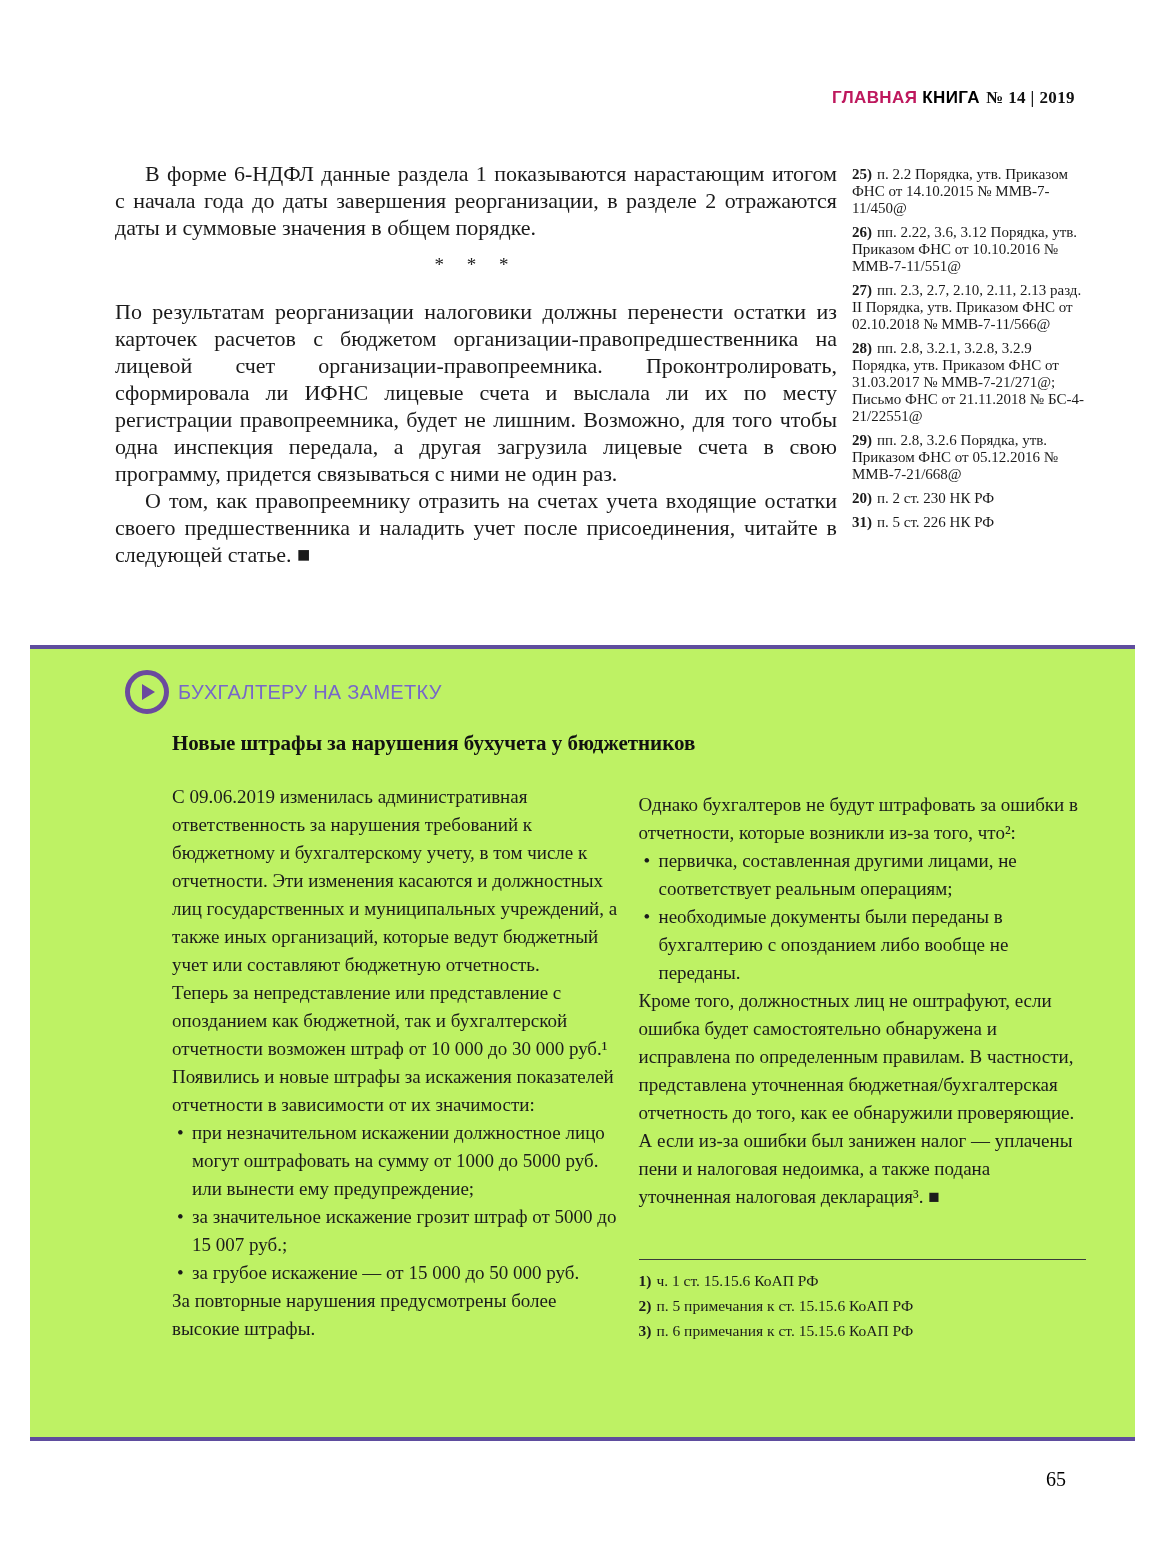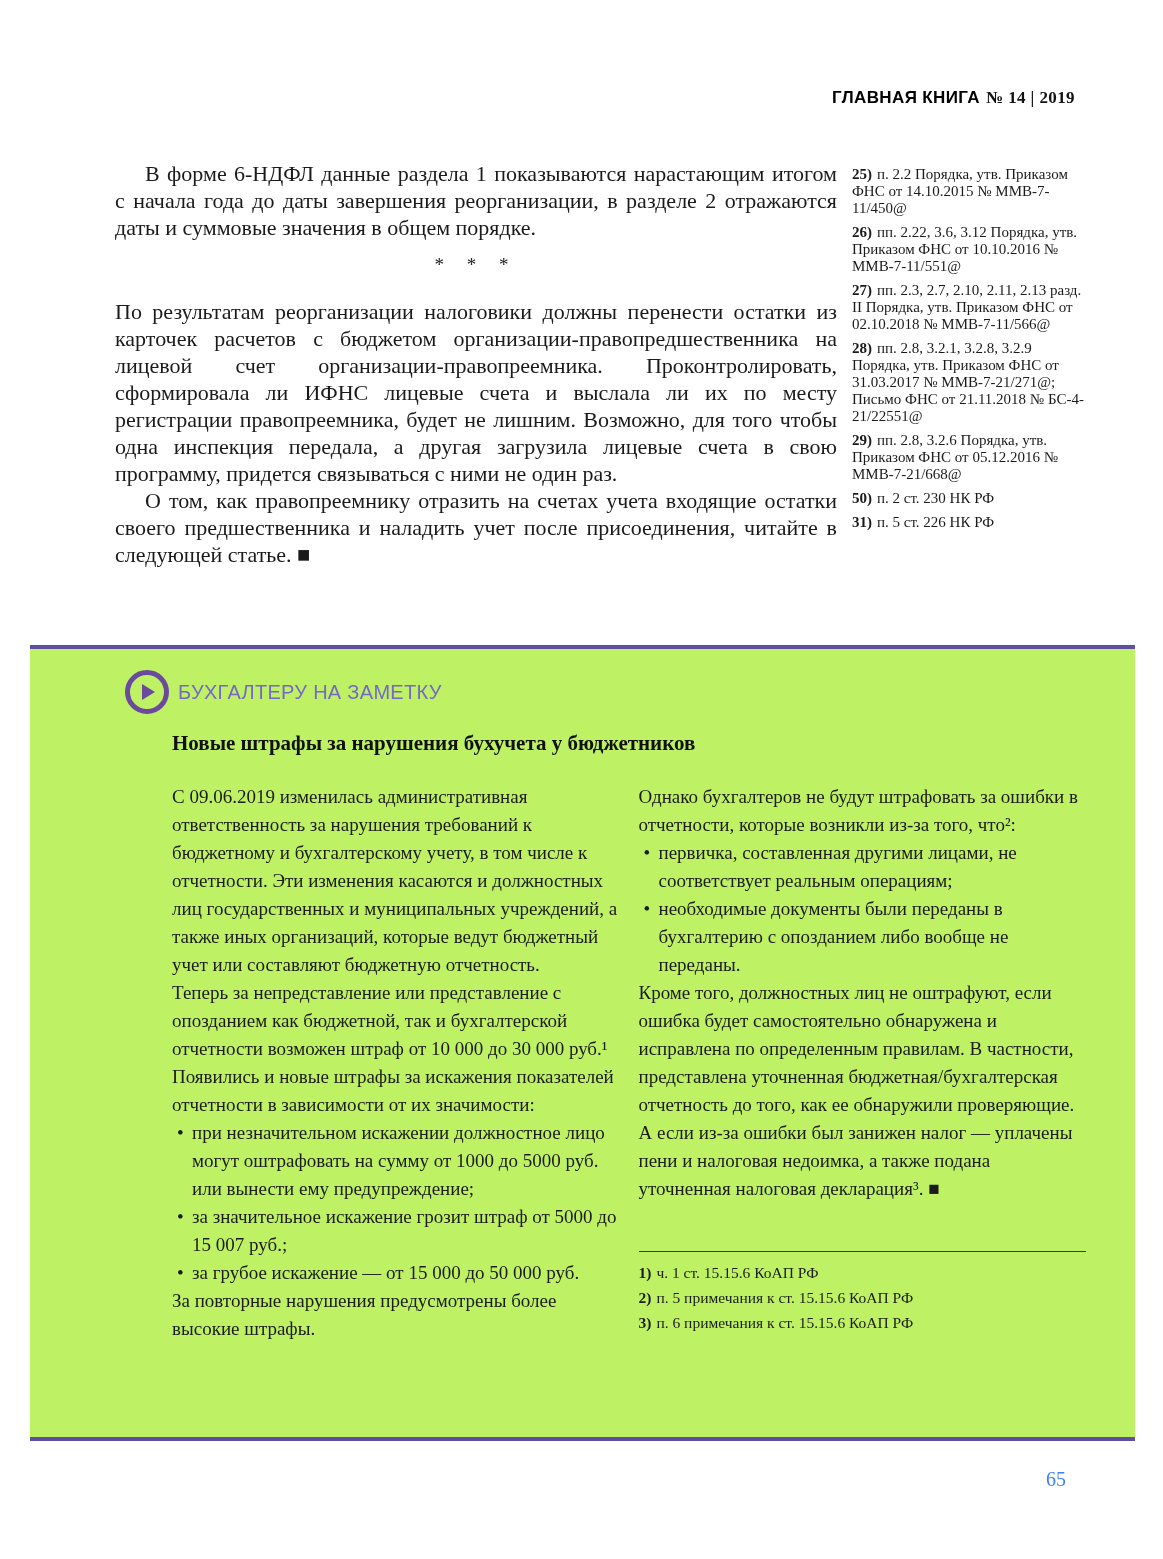--- a/index.html
+++ b/index.html
@@ -2,21 +2,21 @@
 <html><head>
 <meta charset="utf-8">
 <style>
   html,body{margin:0;padding:0;background:#ffffff;}
   .page{position:relative;width:1163px;height:1559px;background:#ffffff;overflow:hidden;
         font-family:"Liberation Serif", serif;color:#1a1a1a;}
 
   
   .header{position:absolute;top:88px;right:88px;font-size:17px;font-weight:bold;
           font-family:"Liberation Sans", sans-serif;letter-spacing:0.4px;white-space:nowrap;}
-  .brand-black{color:#000000;}
+  .brand-black{color:#be185d;}
   .brand-purple{color:#000000;margin-left:5px;}
   .issue{color:#111111;font-family:"Liberation Serif", serif;margin-left:6px;font-weight:bold;}
 
   
   .main-text{position:absolute;left:115px;top:160px;width:722px;
              font-size:22px;line-height:27px;text-align:justify;}
   .main-text p{margin:0;}
   .indent{text-indent:30px;}
   .separator{text-align:center;letter-spacing:9px;font-size:19px;margin:10px 0 20px 0;color:#222;}
   .p3{margin-top:8px;}
@@ -33,32 +33,32 @@
                 box-sizing:border-box;}
   .play-icon{position:absolute;left:95px;top:21px;width:34px;height:34px;
              border:5px solid #6b4a9e;border-radius:50%;}
   .play-triangle{position:absolute;left:12px;top:9px;width:0;height:0;
                  border-left:13px solid #6b4a9e;border-top:8px solid transparent;
                  border-bottom:8px solid transparent;}
   .note-label{position:absolute;left:148px;top:32px;font-family:"Liberation Sans", sans-serif;
               font-size:20px;color:#7767c9;letter-spacing:0.3px;}
   .note-title{position:absolute;left:142px;top:82px;font-size:21px;font-weight:bold;color:#111;}
 
-  .note-columns{position:absolute;left:142px;top:134px;width:915px;display:flex;gap:18px;}
+  .note-columns{position:absolute;left:142px;top:134px;width:915px;display:flex;gap:18px;align-items:flex-end;}
   .note-col{width:450px;font-size:19px;line-height:28px;color:#1c1c1c;text-align:left;}
   .note-col p{margin:0;}
   .gap{margin-top:30px;}
   .bullet-item{position:relative;padding-left:20px;}
   .bullet-item::before{content:"\2022";position:absolute;left:5px;}
 
   .foot-rule{margin-top:48px;border-top:1px solid #3a3a3a;width:447px;}
   .note-footnotes{margin-top:8px;font-size:15.5px;line-height:25px;}
   .note-footnotes .footnote-item{margin-bottom:0;}
 
-  .page-number{position:absolute;left:1046px;top:1468px;font-size:20px;color:#3b82f6;}
+  .page-number{position:absolute;left:1046px;top:1468px;font-size:20px;color:#000000;}
 </style>
 </head>
 <body>
 
 <div class="page">
 
   <div class="header">
     <span class="brand-black">ГЛАВНАЯ</span><span class="brand-purple">КНИГА</span><span class="issue">№ 14 | 2019</span>
   </div>
 
@@ -68,21 +68,21 @@
     <p>По результатам реорганизации налоговики должны перенести остатки из карточек расчетов с бюджетом организации-правопредшественника на лицевой счет организации-правопреемника. Проконтролировать, сформировала ли ИФНС лицевые счета и выслала ли их по месту регистрации правопреемника, будет не лишним. Возможно, для того чтобы одна инспекция передала, а другая загрузила лицевые счета в свою программу, придется связываться с ними не один раз.</p>
     <p class="indent p3">О том, как правопреемнику отразить на счетах учета входящие остатки своего предшественника и наладить учет после присоединения, читайте в следующей статье. ■</p>
   </div>
 
   <div class="sidebar">
     <div class="footnote-item"><b class="fn-num">25)</b><span>п. 2.2 Порядка, утв. Приказом ФНС от 14.10.2015 № ММВ-7-11/450@</span></div>
     <div class="footnote-item"><b class="fn-num">26)</b><span>пп. 2.22, 3.6, 3.12 Порядка, утв. Приказом ФНС от 10.10.2016 № ММВ-7-11/551@</span></div>
     <div class="footnote-item"><b class="fn-num">27)</b><span>пп. 2.3, 2.7, 2.10, 2.11, 2.13 разд. II Порядка, утв. Приказом ФНС от 02.10.2018 № ММВ-7-11/566@</span></div>
     <div class="footnote-item"><b class="fn-num">28)</b><span>пп. 2.8, 3.2.1, 3.2.8, 3.2.9 Порядка, утв. Приказом ФНС от 31.03.2017 № ММВ-7-21/271@; Письмо ФНС от 21.11.2018 № БС-4-21/22551@</span></div>
     <div class="footnote-item"><b class="fn-num">29)</b><span>пп. 2.8, 3.2.6 Порядка, утв. Приказом ФНС от 05.12.2016 № ММВ-7-21/668@</span></div>
-    <div class="footnote-item"><b class="fn-num">50)</b><span>п. 2 ст. 230 НК РФ</span></div>
+    <div class="footnote-item"><b class="fn-num">20)</b><span>п. 2 ст. 230 НК РФ</span></div>
     <div class="footnote-item"><b class="fn-num">31)</b><span>п. 5 ст. 226 НК РФ</span></div>
   </div>
 
   <div class="note-section">
     <div class="play-icon">
       <div class="play-triangle"></div>
     </div>
     <div class="note-label">БУХГАЛТЕРУ НА ЗАМЕТКУ</div>
     <div class="note-title">Новые штрафы за нарушения бухучета у бюджетников</div>
 

